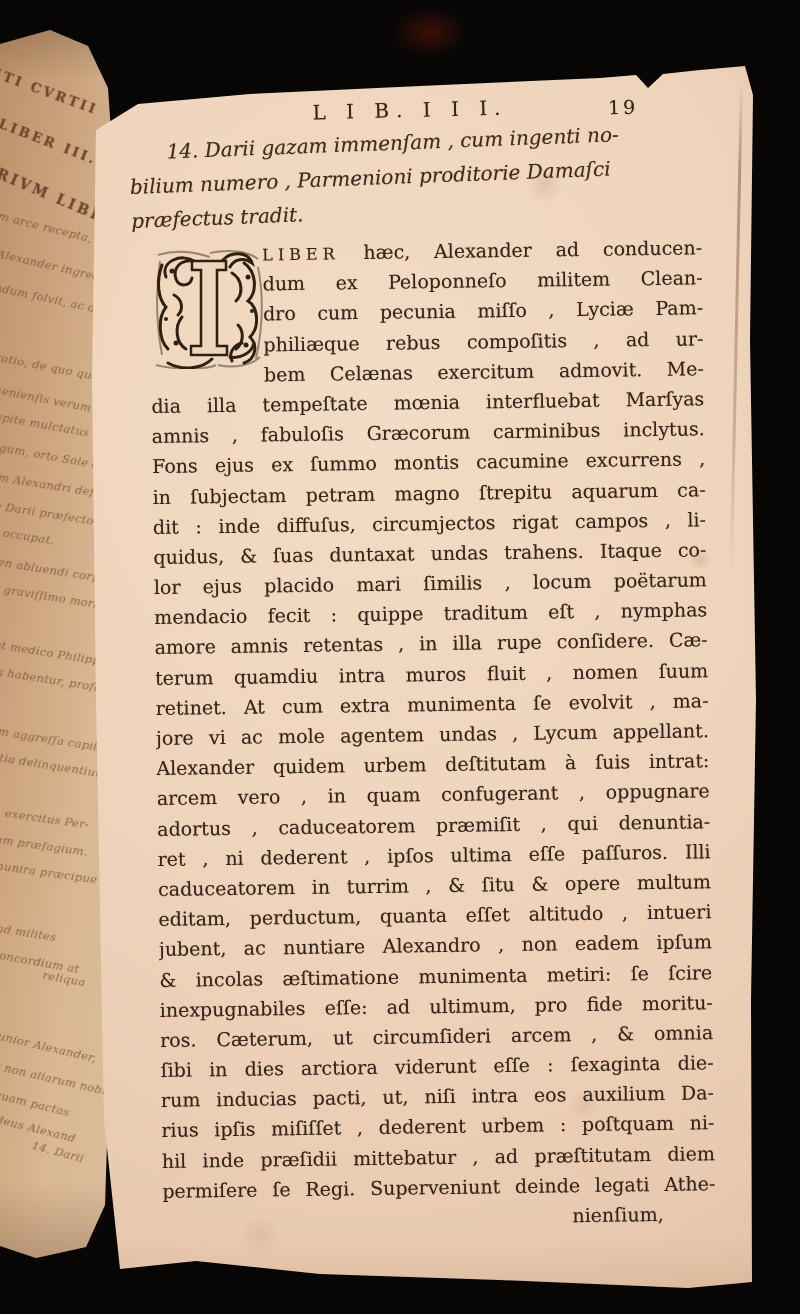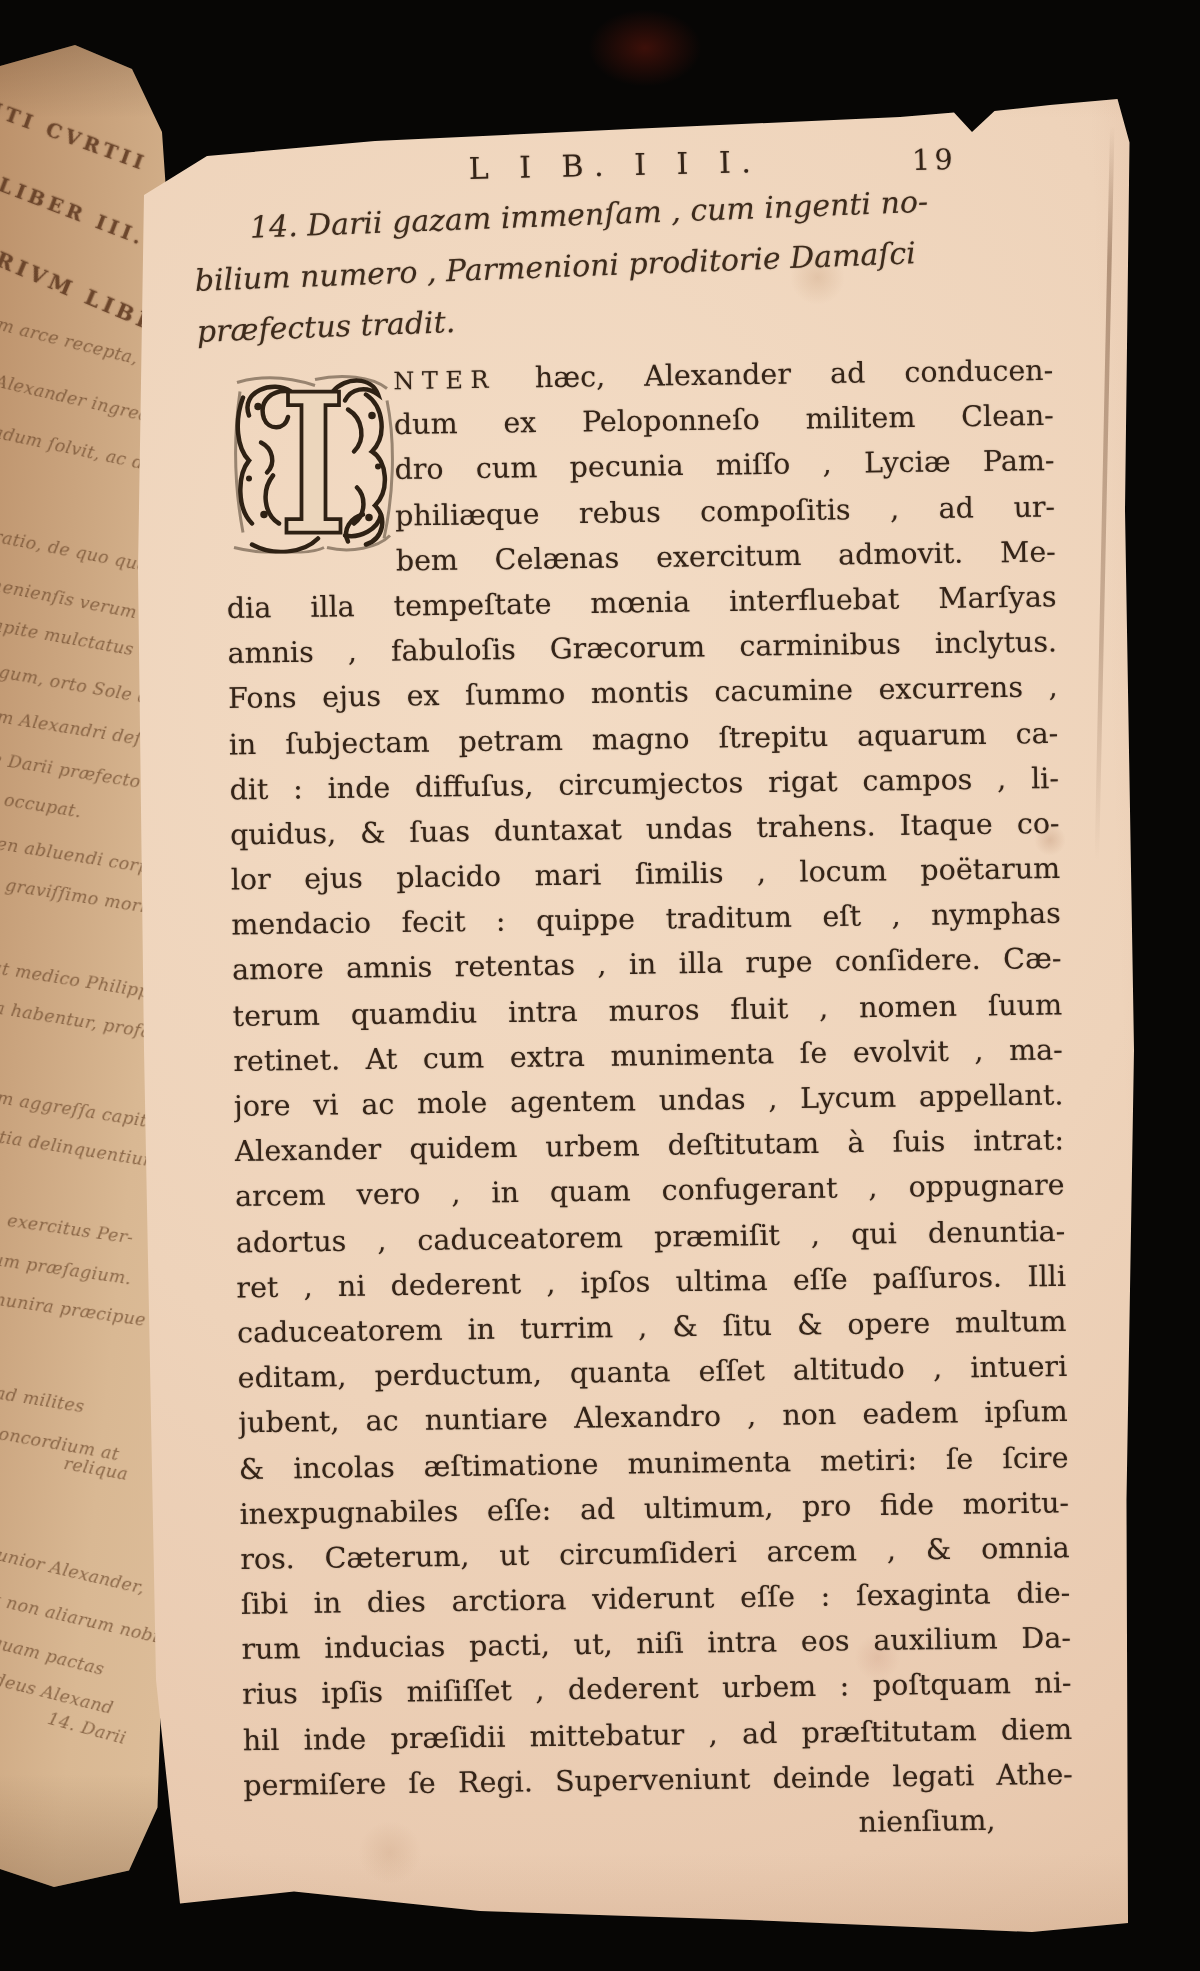--- a/index.html
+++ b/index.html
@@ -161,21 +161,21 @@
           <circle cx="24" cy="96" r="2.5"></circle>
             <circle cx="94" cy="98" r="2.5"></circle>
           <circle cx="14" cy="72" r="2"></circle>
             <circle cx="100" cy="64" r="2"></circle>
         </g>
         <path d="M40,14 h34 v9 h-9 v76 h10 v9 h-36 v-9 h10 v-76 h-9 z" fill="#ecd6bc" stroke="#2e2114" stroke-width="2.5"></path>
       </svg>
     </div>
 
     <div id="body-block" class="ink">
-      <div class="line indent"><span class="opening-caps">NTER</span> <span>hæc, Alexander ad conducen-</span></div>
+      <div class="line indent"><span class="opening-caps">LIBER</span> <span>hæc, Alexander ad conducen-</span></div>
       <div class="line indent">dum ex  Peloponneſo militem Clean-</div>
       <div class="line indent">dro cum pecunia miſſo ,  Lyciæ Pam-</div>
       <div class="line indent">philiæque rebus compoſitis , ad ur-</div>
       <div class="line indent">bem Celænas exercitum admovit.  Me-</div>
       <div class="line">dia illa tempeſtate mœnia interfluebat Marſyas</div>
       <div class="line">amnis ,  fabuloſis Græcorum carminibus inclytus.</div>
       <div class="line">Fons ejus ex ſummo montis cacumine excurrens ,</div>
       <div class="line">in ſubjectam petram magno ſtrepitu aquarum ca-</div>
       <div class="line">dit : inde diffuſus, circumjectos rigat campos ,  li-</div>
       <div class="line">quidus, &amp; ſuas duntaxat undas trahens. Itaque co-</div>

